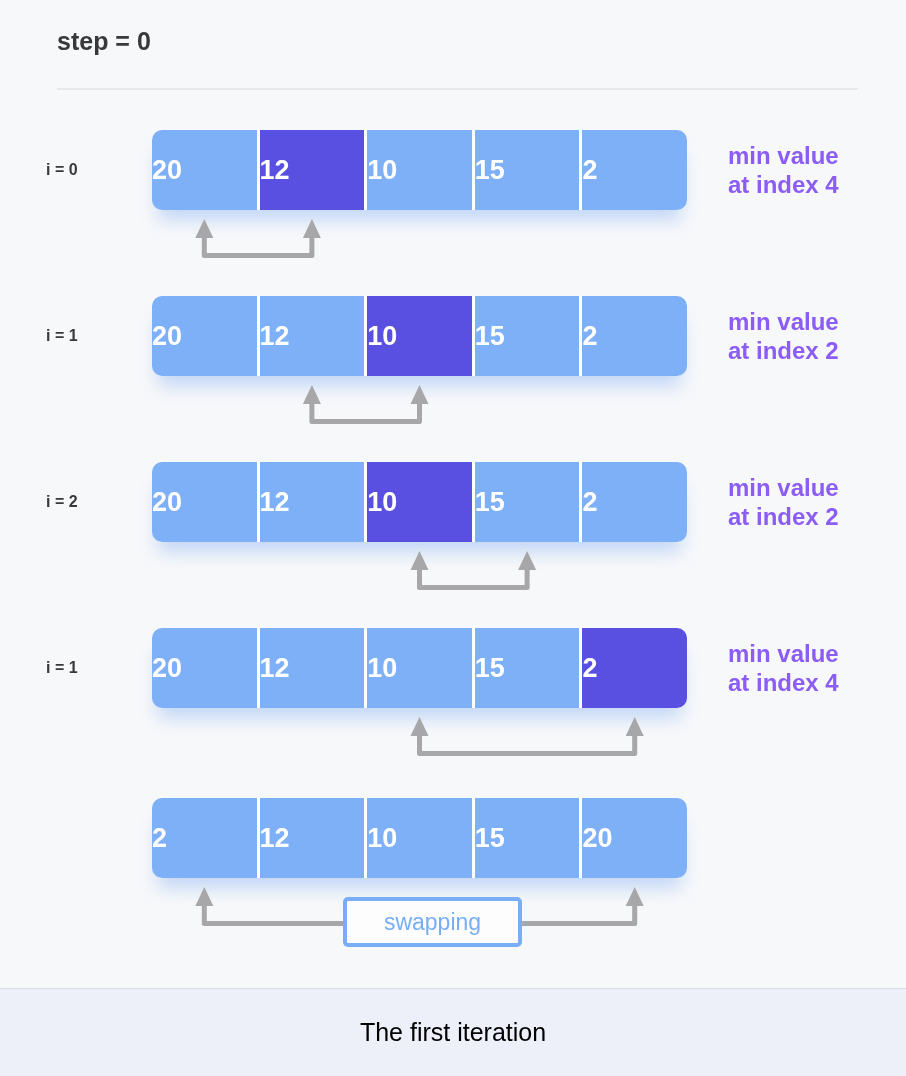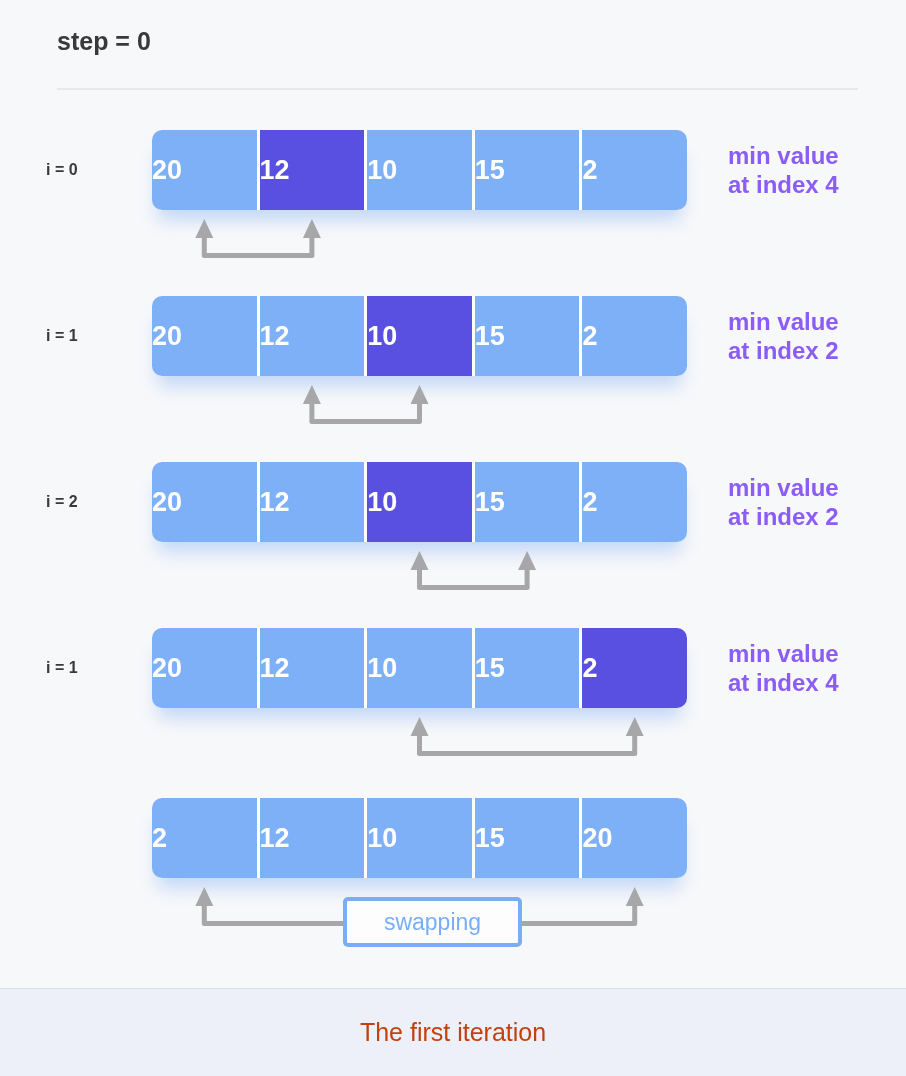--- a/index.html
+++ b/index.html
@@ -112,21 +112,21 @@
     background: #edeff9;
     border-top: 1px solid #dadce6;
     box-sizing: border-box;
     display: flex;
     align-items: center;
     justify-content: center;
   }
   #footer-caption {
     font-size: 25px;
     font-weight: 500;
-    color: #c2410c;
+    color: #000000;
   }
 </style>
 </head>
 <body>
 
 <div id="page">
   <div id="step-label">step = 0</div>
   <div id="header-divider"></div>
   <div id="diagram-stage">
       <div class="row-label" style="top: 130px;">i = 0</div>

